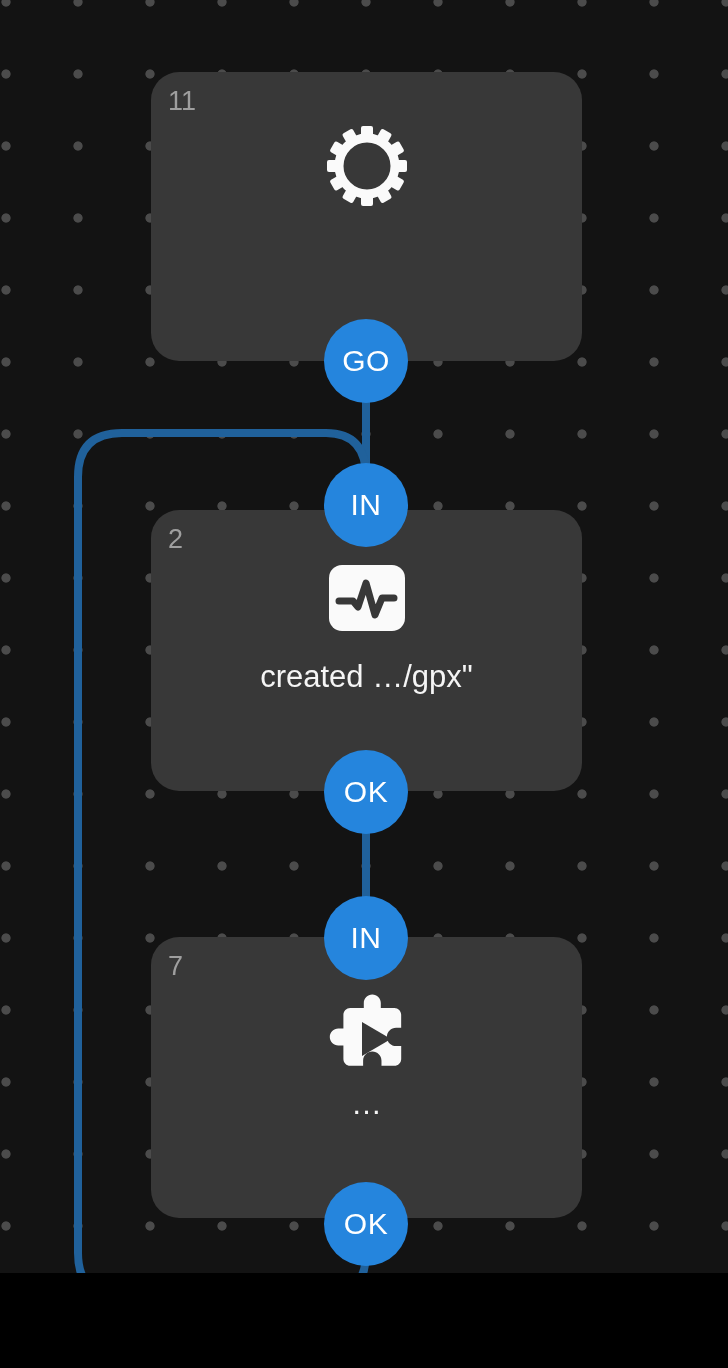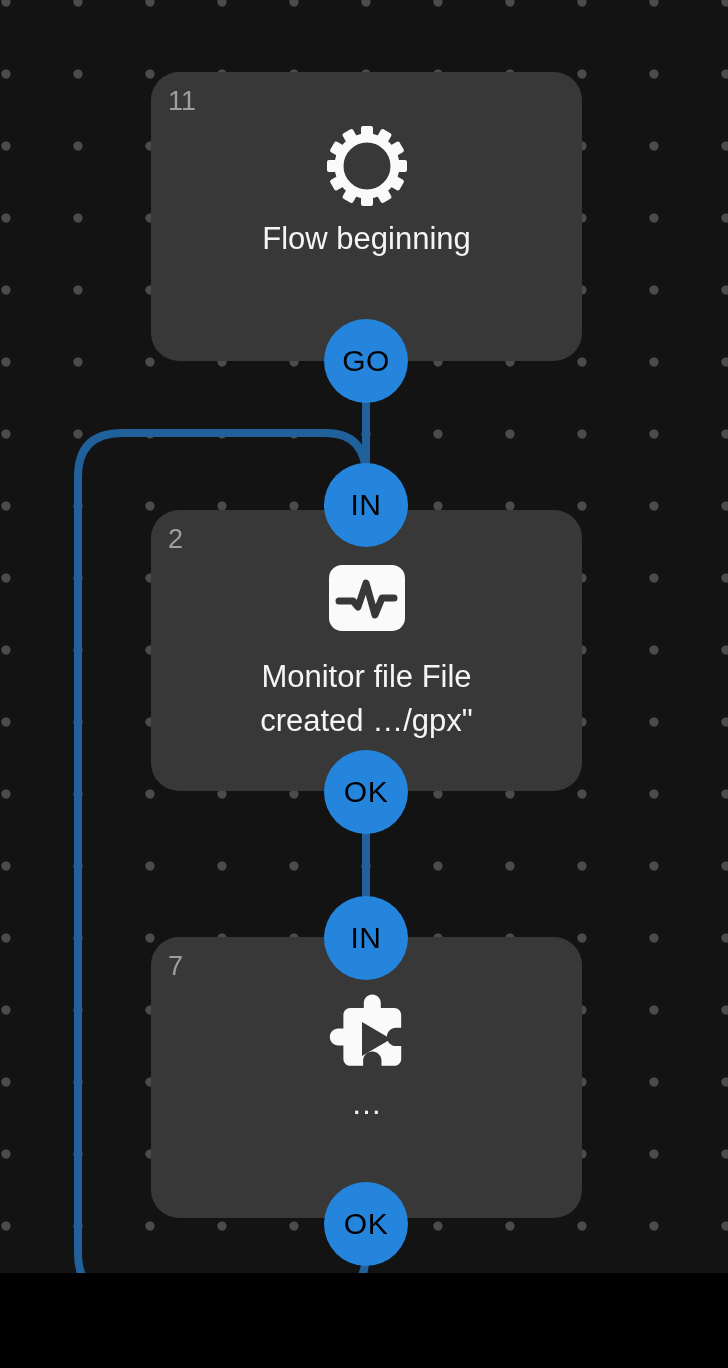--- a/index.html
+++ b/index.html
@@ -58,21 +58,21 @@
     text-align:center;
     font-size:31px;
     line-height:44px;
     color:var(--node_text);
   }
   .port{
     position:absolute;
     width:84px;height:84px;
     border-radius:50%;
     background:var(--port_blue);
-    color:#000000;
+    color:#ffffff;
     font-size:30px;
     letter-spacing:0.5px;
     display:flex;
     align-items:center;
     justify-content:center;
   }
 </style>
 </head>
 <body>
 
@@ -100,35 +100,31 @@
             <rect x="-6" y="-40" width="12" height="13" rx="2" transform="rotate(180)"></rect>
             <rect x="-6" y="-40" width="12" height="13" rx="2" transform="rotate(210)"></rect>
             <rect x="-6" y="-40" width="12" height="13" rx="2" transform="rotate(240)"></rect>
             <rect x="-6" y="-40" width="12" height="13" rx="2" transform="rotate(270)"></rect>
             <rect x="-6" y="-40" width="12" height="13" rx="2" transform="rotate(300)"></rect>
             <rect x="-6" y="-40" width="12" height="13" rx="2" transform="rotate(330)"></rect>
           </g>
         </g>
       </svg>
     </div>
-    <div class="node-title">
-      <div>Flow beginning</div>
-    </div>
   </div>
 
   <div class="node" style="left:151px;top:510px;width:431px;height:281px">
     <div class="node-number">2</div>
     <div class="node-icon">
       <svg width="78" height="68" viewBox="0 0 78 68">
         <rect x="1" y="1" width="76" height="66" rx="13" fill="var(--icon_white)"></rect>
         <path d="M11 37 H25 L30 43 L38 19 L47 51 L54 34 H66" fill="none" stroke="var(--node_bg)" stroke-width="7" stroke-linecap="round" stroke-linejoin="round"></path>
       </svg>
     </div>
     <div class="node-title">
-      <div>Monitor file File</div>
       <div>created …/gpx"</div>
     </div>
   </div>
 
   <div class="node" style="left:151px;top:937px;width:431px;height:281px">
     <div class="node-number">7</div>
     <div class="node-icon">
       <svg width="82" height="82" viewBox="0 0 82 82">
         <g transform="translate(82,0) scale(-1,1)">
           <path transform="scale(3.4)" fill="var(--icon_white)" d="M20.5 11H19V7c0-1.1-.9-2-2-2h-4V3.5C13 2.12 11.88 1 10.5 1S8 2.12 8 3.5V5H4c-1.1 0-1.99.9-1.99 2v3.8H3.5c1.49 0 2.7 1.21 2.7 2.7s-1.21 2.7-2.7 2.7H2V20c0 1.1.9 2 2 2h3.8v-1.5c0-1.49 1.21-2.7 2.7-2.7 1.49 0 2.7 1.21 2.7 2.7V22H17c1.1 0 2-.9 2-2v-4h1.5c1.38 0 2.5-1.12 2.5-2.5S21.88 11 20.5 11z"></path>

